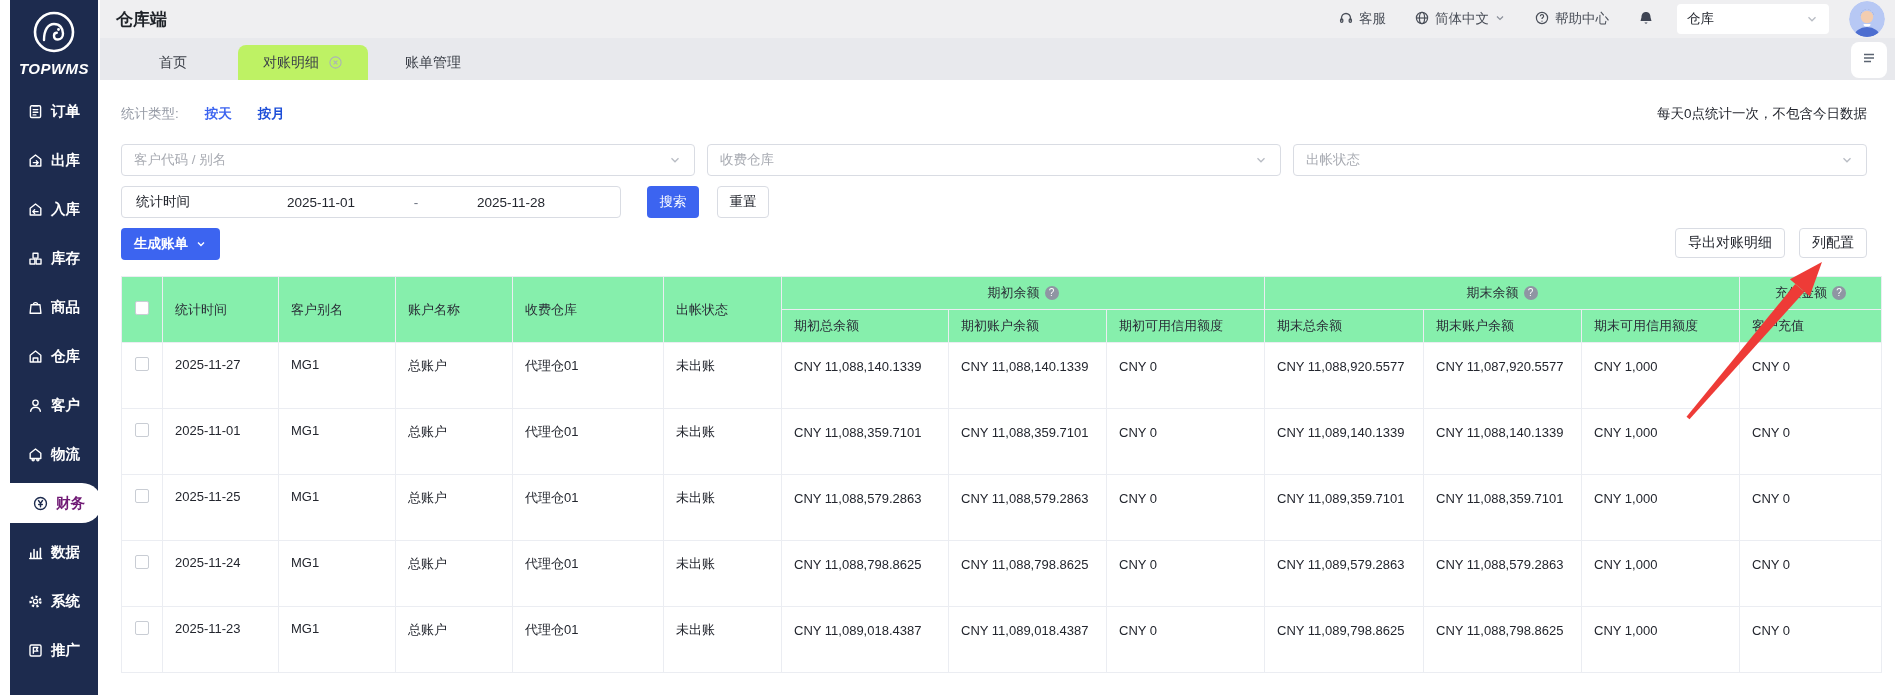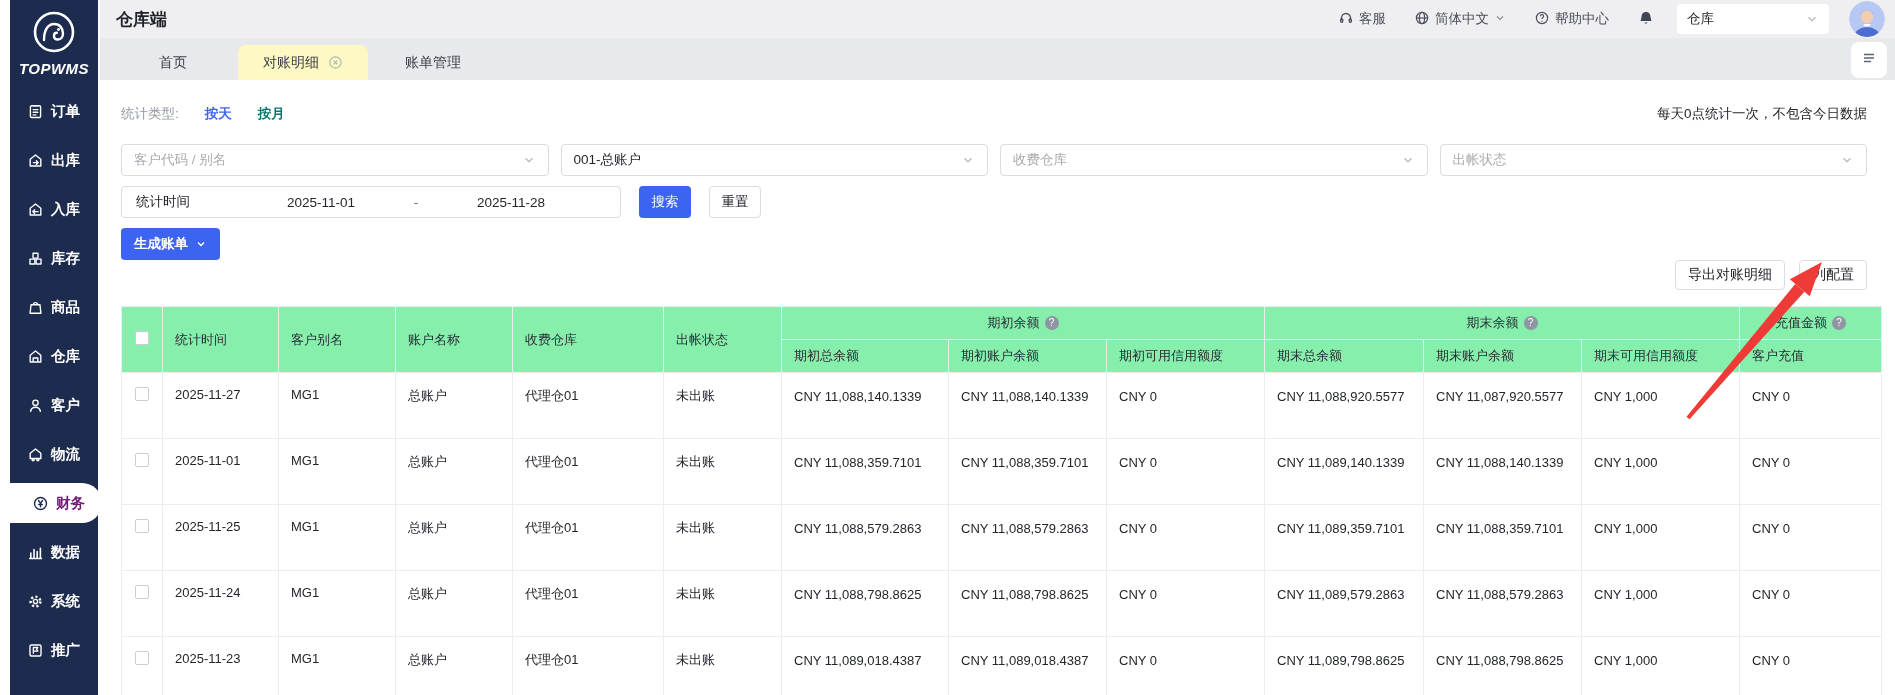--- a/index.html
+++ b/index.html
@@ -27,48 +27,48 @@
   .topbar-right { margin-left:auto; display:flex; align-items:center; font-size:13.5px; color:#4a4f59; }
   .tb-item { display:flex; align-items:center; gap:5px; margin-right:28px; cursor:pointer; }
   .tb-bell { margin-right:22px; cursor:pointer; display:flex; }
   .ws-select { width:152px; height:30px; background:#fff; border-radius:4px; display:flex; align-items:center;
     padding:0 10px; color:#23262e; margin-right:20px; cursor:pointer; }
   .avatar { width:36px; height:36px; border-radius:50%; overflow:hidden; cursor:pointer; flex:none; }
   
   .tabbar { height:42px; background:#e8e9ed; display:flex; align-items:flex-end; padding-left:8px; position:relative; }
   .tab { width:130px; height:35px; display:flex; align-items:center; justify-content:center; gap:9px;
     font-size:14px; color:#3c4049; cursor:pointer; }
-  .tab.active { background:#fef9c3; border-radius:8px 8px 0 0;font-family:Liberation Mono, monospace; }
+  .tab.active { background:#bef264; border-radius:8px 8px 0 0;font-family:Liberation Mono, monospace; }
   .collapse-btn { position:absolute; right:8px; bottom:2px; width:36px; height:36px; background:#fff;
     border-radius:8px; display:flex; align-items:center; justify-content:center; cursor:pointer; }
   
   .content { position:absolute; top:80px; left:0; right:0; bottom:0; background:#fff; padding:0 28px 0 21px; }
   .stat-row { margin-top:24px; display:flex; align-items:center; font-size:13.5px; height:20px; }
   .stat-label { color:#9499a4; }
-  .stat-opt { margin-left:26px; font-weight:bold; color:#0f766e; cursor:pointer; }
+  .stat-opt { margin-left:26px; font-weight:bold; color:#1d4ed8; cursor:pointer; }
   .stat-opt.active { color:#3c64f0; }
   .stat-tip { margin-left:auto; color:#23262e; }
   .filter-row1 { margin-top:20px; display:flex; gap:12px; }
   .select-box { flex:1; height:32px; border:1px solid #d9dce3; border-radius:4px; display:flex; align-items:center;
     padding:0 12px; font-size:13.5px; color:#a8abb2; background:#fff; cursor:pointer; }
   .select-box .sel-value { color:#23262e; }
   .sel-chevron { margin-left:auto; display:flex; }
   .filter-row2 { margin-top:10px; display:flex; align-items:center; }
   .date-box { width:500px; height:32px; border:1px solid #d9dce3; border-radius:4px; display:flex; align-items:center;
     font-size:13.5px; padding:0 14px; background:#fff; }
   .date-label { color:#23262e; width:110px; }
   .date-val { width:150px; text-align:center; color:#23262e; cursor:text; }
   .date-sep { width:40px; text-align:center; color:#6b7280; }
   .btn { height:32px; border-radius:4px; display:flex; align-items:center; justify-content:center;
     font-size:13.5px; cursor:pointer; }
   .btn-primary { background:#3c64f0; color:#fff; border:none; }
   .btn-plain { background:#fff; color:#23262e; border:1px solid #d9dce3; }
-  .btn-search { width:52px; margin-left:18px; }
+  .btn-search { width:52px; margin-left:26px; }
   .btn-reset { width:52px; margin-left:18px; }
-  .action-row { margin-top:10px; display:flex; align-items:flex-start;flex-direction:column; }
+  .action-row { margin-top:10px; display:flex; align-items:flex-start; }
   .btn-generate { padding:0 13px; gap:7px; font-weight:bold; }
   .right-actions { margin-left:auto; display:flex; gap:14px; }
   .btn-sm { height:30px; padding:0 12px; font-size:14px; }
   
   .table-wrap { margin-top:16px; }
   table { width:100%; border-collapse:collapse; table-layout:fixed; font-size:13px; color:#23262e; }
   th, td { border:1px solid #ebedf2; text-align:left; padding:0 12px; font-weight:normal; }
   thead th { background:#86efac; height:33px; color:#2a2e37; }
   th.group-th { text-align:center; }
   .group-lbl { display:inline-flex; align-items:center; gap:5px; }
@@ -312,28 +312,20 @@
     <div class="stat-row">
       <span class="stat-label">统计类型:</span>
       <span class="stat-opt active">按天</span>
       <span class="stat-opt">按月</span>
       <span class="stat-tip">每天0点统计一次，不包含今日数据</span>
     </div>
 
     <div class="filter-row1">
       <div class="select-box">
         <span>客户代码 / 别名</span>
-        <span class="sel-chevron">
-          <svg width="14" height="14" viewBox="0 0 16 16" fill="none" stroke="#b8bcc4" stroke-width="1.5">
-              <path d="M4 6 l4 4 4-4"></path>
-            </svg>
-        </span>
-      </div>
-      <div class="select-box">
-        <span class="sel-value">001-总账户</span>
         <span class="sel-chevron">
           <svg width="14" height="14" viewBox="0 0 16 16" fill="none" stroke="#b8bcc4" stroke-width="1.5">
               <path d="M4 6 l4 4 4-4"></path>
             </svg>
         </span>
       </div>
       <div class="select-box">
         <span>收费仓库</span>
         <span class="sel-chevron">
           <svg width="14" height="14" viewBox="0 0 16 16" fill="none" stroke="#b8bcc4" stroke-width="1.5">

